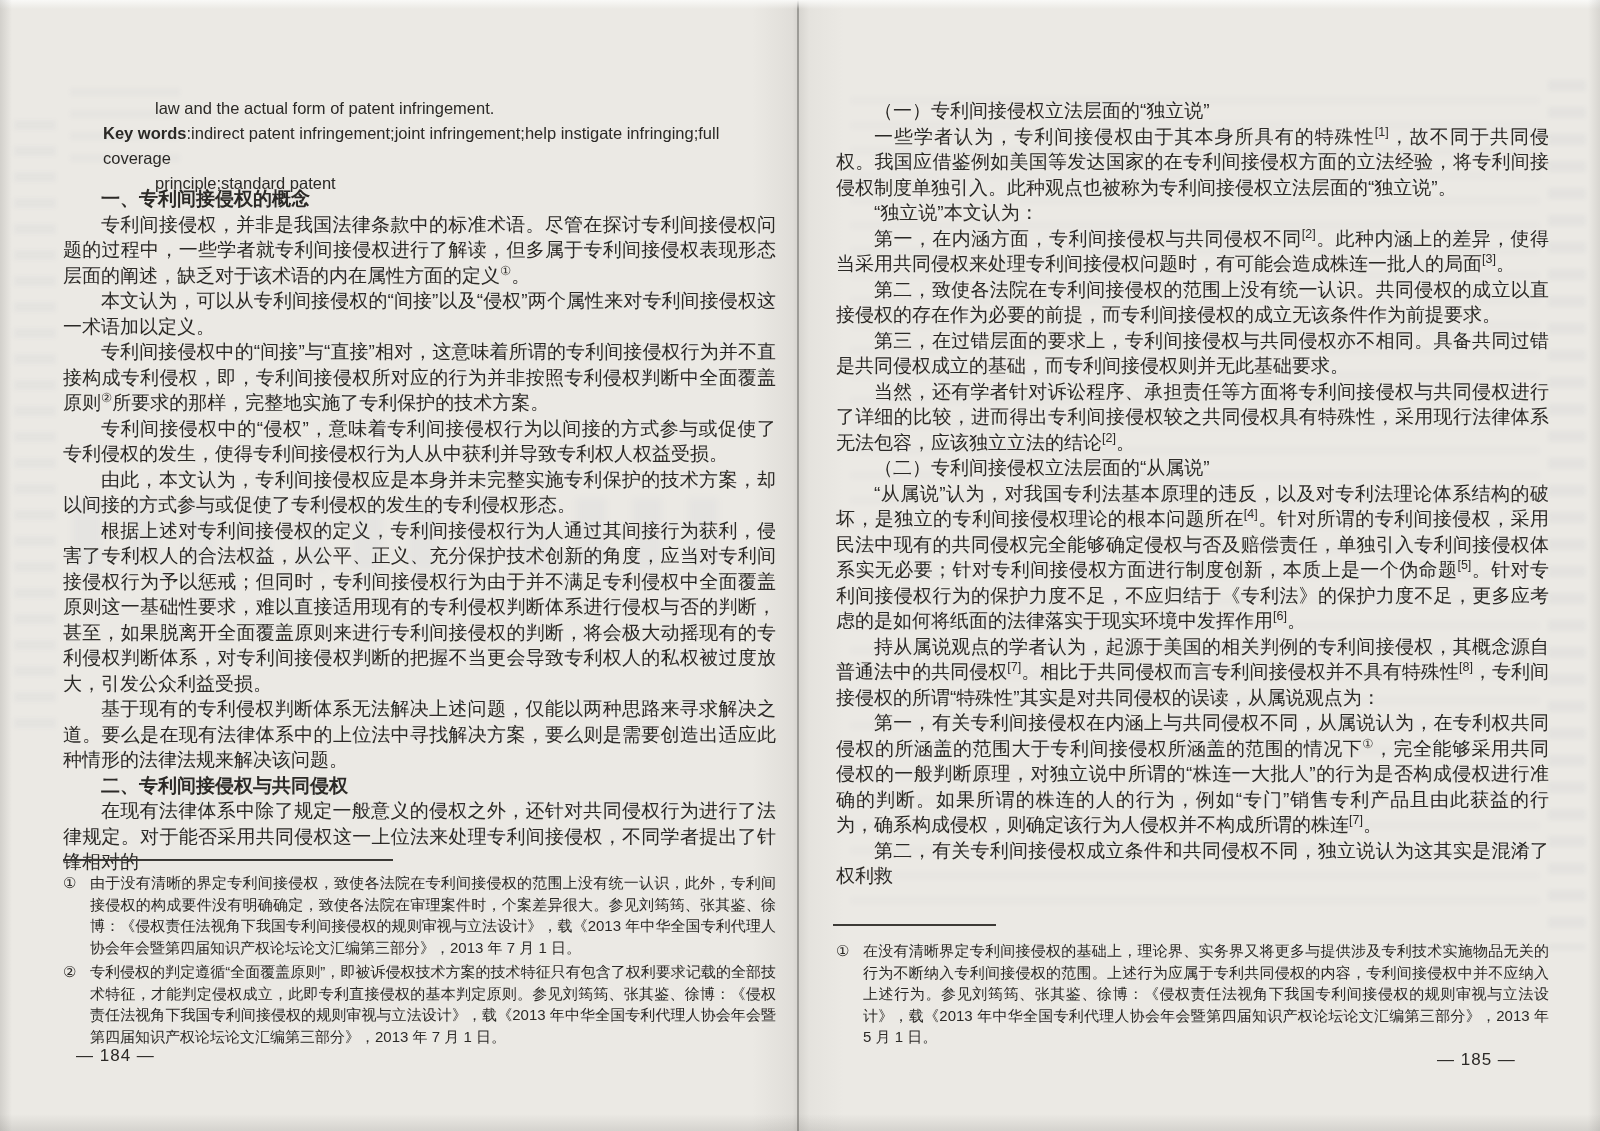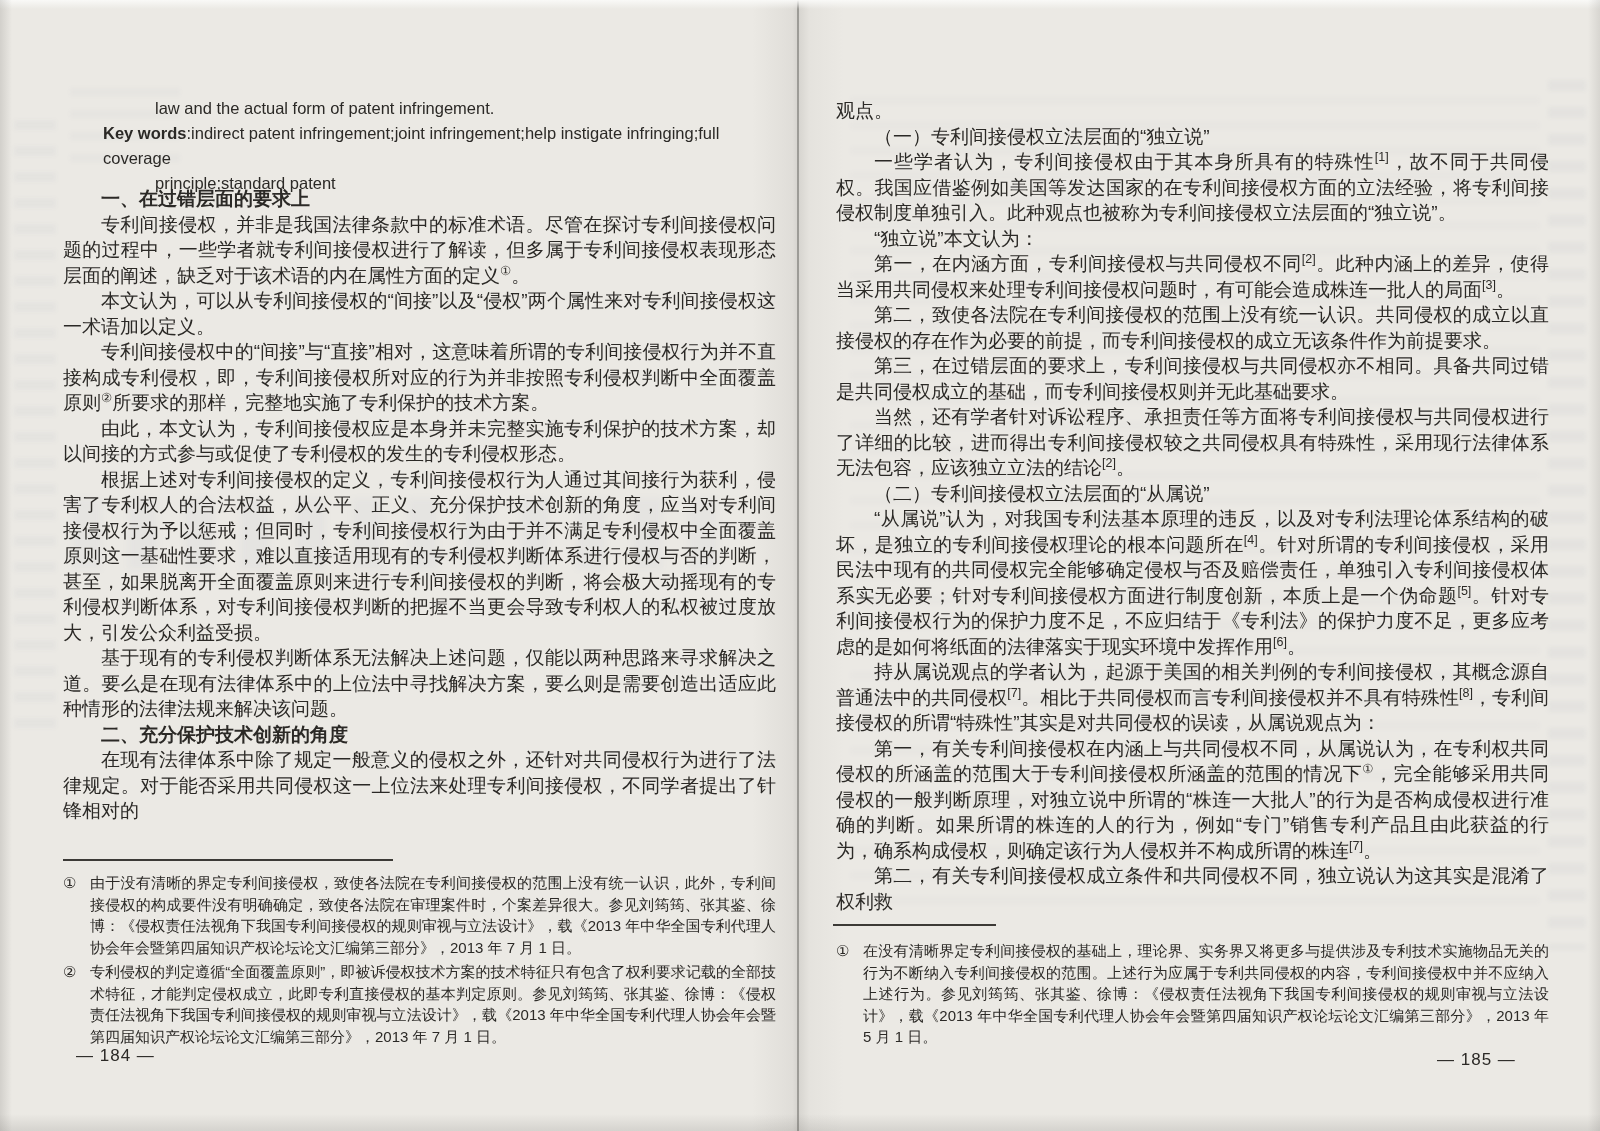--- a/index.html
+++ b/index.html
@@ -67,48 +67,48 @@
   <div class="abs edge-left"></div>
   <div class="abs edge-right"></div>
 
   <div class="abs col eng" style="left:63px;top:96px;">
     <div class="l1">law and the actual form of patent infringement.</div>
     <div class="l2"><span class="kw">Key words</span><span>:indirect patent infringement;joint infringement;help instigate infringing;full coverage</span></div>
     <div class="l3">principle;standard patent</div>
   </div>
 
   <div class="abs col cn" style="left:63px;top:186px;">
-    <p class="h">一、在过错层面的要求上</p>
+    <p class="h">一、专利间接侵权的概念</p>
     <p>专利间接侵权，并非是我国法律条款中的标准术语。尽管在探讨专利间接侵权问题的过程中，一些学者就专利间接侵权进行了解读，但多属于专利间接侵权表现形态层面的阐述，缺乏对于该术语的内在属性方面的定义<sup>①</sup>。</p>
     <p>本文认为，可以从专利间接侵权的“间接”以及“侵权”两个属性来对专利间接侵权这一术语加以定义。</p>
     <p>专利间接侵权中的“间接”与“直接”相对，这意味着所谓的专利间接侵权行为并不直接构成专利侵权，即，专利间接侵权所对应的行为并非按照专利侵权判断中全面覆盖原则<sup>②</sup>所要求的那样，完整地实施了专利保护的技术方案。</p>
+    <p>专利间接侵权中的“侵权”，意味着专利间接侵权行为以间接的方式参与或促使了专利侵权的发生，使得专利间接侵权行为人从中获利并导致专利权人权益受损。</p>
     <p>由此，本文认为，专利间接侵权应是本身并未完整实施专利保护的技术方案，却以间接的方式参与或促使了专利侵权的发生的专利侵权形态。</p>
     <p>根据上述对专利间接侵权的定义，专利间接侵权行为人通过其间接行为获利，侵害了专利权人的合法权益，从公平、正义、充分保护技术创新的角度，应当对专利间接侵权行为予以惩戒；但同时，专利间接侵权行为由于并不满足专利侵权中全面覆盖原则这一基础性要求，难以直接适用现有的专利侵权判断体系进行侵权与否的判断，甚至，如果脱离开全面覆盖原则来进行专利间接侵权的判断，将会极大动摇现有的专利侵权判断体系，对专利间接侵权判断的把握不当更会导致专利权人的私权被过度放大，引发公众利益受损。</p>
     <p>基于现有的专利侵权判断体系无法解决上述问题，仅能以两种思路来寻求解决之道。要么是在现有法律体系中的上位法中寻找解决方案，要么则是需要创造出适应此种情形的法律法规来解决该问题。</p>
-    <p class="h">二、充分保护技术创新的角度</p>
+    <p class="h">二、专利间接侵权与共同侵权</p>
     <p>在现有法律体系中除了规定一般意义的侵权之外，还针对共同侵权行为进行了法律规定。对于能否采用共同侵权这一上位法来处理专利间接侵权，不同学者提出了针锋相对的</p>
   </div>
 
   <div class="abs footsep" style="left:63px;top:859px;width:330px;"></div>
 
   <div class="abs col fnotes" style="left:63px;top:872px;">
     <div class="fn">
       <span class="m">①</span>
       <span class="t">由于没有清晰的界定专利间接侵权，致使各法院在专利间接侵权的范围上没有统一认识，此外，专利间接侵权的构成要件没有明确确定，致使各法院在审理案件时，个案差异很大。参见刘筠筠、张其鉴、徐博：《侵权责任法视角下我国专利间接侵权的规则审视与立法设计》，载《2013 年中华全国专利代理人协会年会暨第四届知识产权论坛论文汇编第三部分》，2013 年 7 月 1 日。</span>
     </div>
     <div class="fn">
       <span class="m">②</span>
       <span class="t">专利侵权的判定遵循“全面覆盖原则”，即被诉侵权技术方案的技术特征只有包含了权利要求记载的全部技术特征，才能判定侵权成立，此即专利直接侵权的基本判定原则。参见刘筠筠、张其鉴、徐博：《侵权责任法视角下我国专利间接侵权的规则审视与立法设计》，载《2013 年中华全国专利代理人协会年会暨第四届知识产权论坛论文汇编第三部分》，2013 年 7 月 1 日。</span>
     </div>
   </div>
 
   <div class="abs pagenum" style="left:76px;top:1046px;">— 184 —</div>
 
   <div class="abs col cn" style="left:836px;top:98px;">
-    <p class="cont">观点。</p>
     <p>（一）专利间接侵权立法层面的“独立说”</p>
     <p>一些学者认为，专利间接侵权由于其本身所具有的特殊性<sup>[1]</sup>，故不同于共同侵权。我国应借鉴例如美国等发达国家的在专利间接侵权方面的立法经验，将专利间接侵权制度单独引入。此种观点也被称为专利间接侵权立法层面的“独立说”。</p>
     <p>“独立说”本文认为：</p>
     <p>第一，在内涵方面，专利间接侵权与共同侵权不同<sup>[2]</sup>。此种内涵上的差异，使得当采用共同侵权来处理专利间接侵权问题时，有可能会造成株连一批人的局面<sup>[3]</sup>。</p>
     <p>第二，致使各法院在专利间接侵权的范围上没有统一认识。共同侵权的成立以直接侵权的存在作为必要的前提，而专利间接侵权的成立无该条件作为前提要求。</p>
     <p>第三，在过错层面的要求上，专利间接侵权与共同侵权亦不相同。具备共同过错是共同侵权成立的基础，而专利间接侵权则并无此基础要求。</p>
     <p>当然，还有学者针对诉讼程序、承担责任等方面将专利间接侵权与共同侵权进行了详细的比较，进而得出专利间接侵权较之共同侵权具有特殊性，采用现行法律体系无法包容，应该独立立法的结论<sup>[2]</sup>。</p>
     <p>（二）专利间接侵权立法层面的“从属说”</p>
     <p>“从属说”认为，对我国专利法基本原理的违反，以及对专利法理论体系结构的破坏，是独立的专利间接侵权理论的根本问题所在<sup>[4]</sup>。针对所谓的专利间接侵权，采用民法中现有的共同侵权完全能够确定侵权与否及赔偿责任，单独引入专利间接侵权体系实无必要；针对专利间接侵权方面进行制度创新，本质上是一个伪命题<sup>[5]</sup>。针对专利间接侵权行为的保护力度不足，不应归结于《专利法》的保护力度不足，更多应考虑的是如何将纸面的法律落实于现实环境中发挥作用<sup>[6]</sup>。</p>
     <p>持从属说观点的学者认为，起源于美国的相关判例的专利间接侵权，其概念源自普通法中的共同侵权<sup>[7]</sup>。相比于共同侵权而言专利间接侵权并不具有特殊性<sup>[8]</sup>，专利间接侵权的所谓“特殊性”其实是对共同侵权的误读，从属说观点为：</p>

